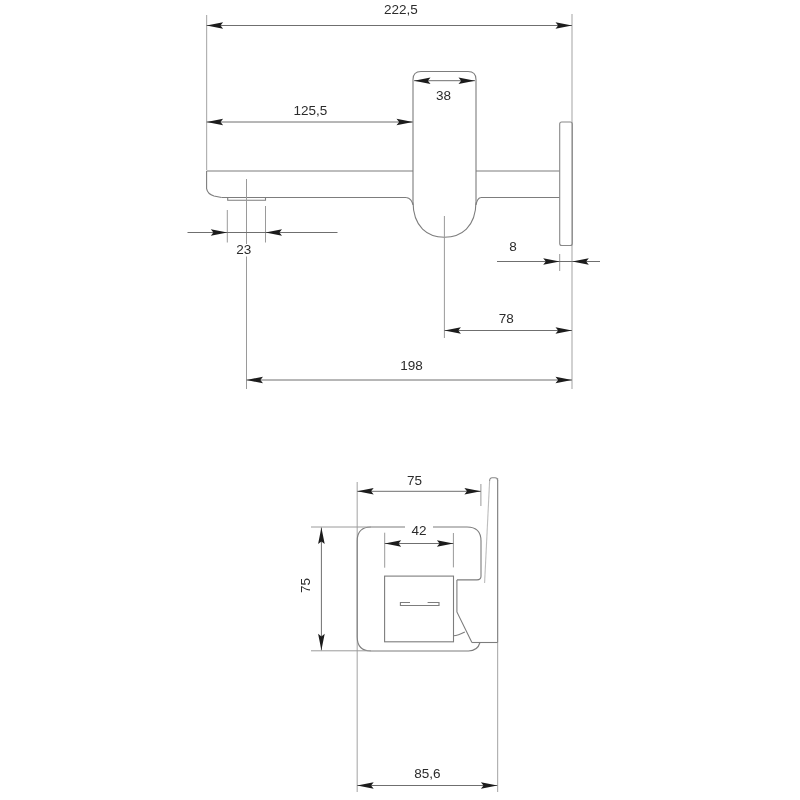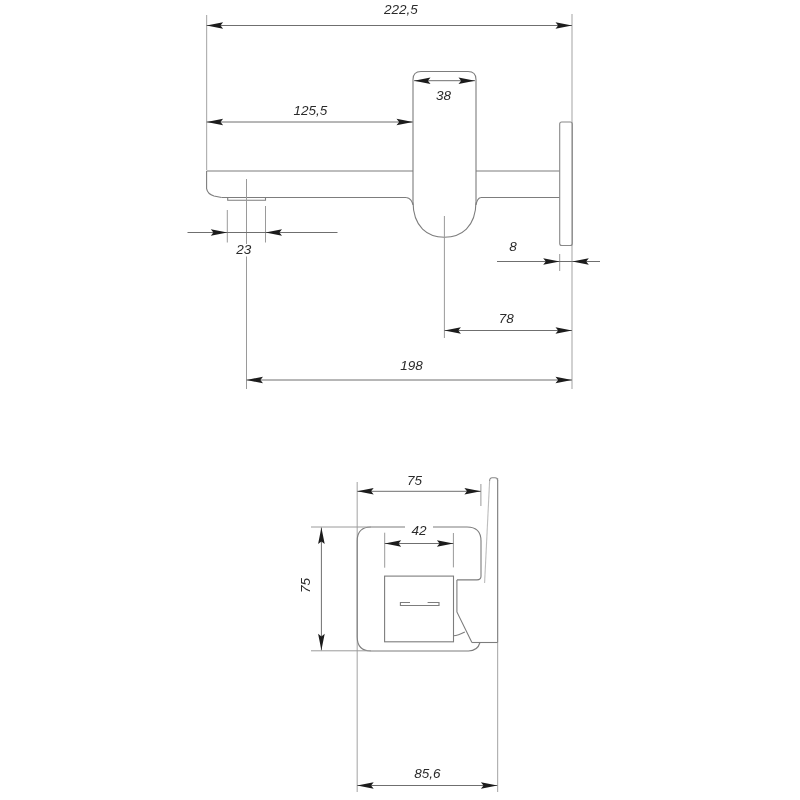--- a/index.html
+++ b/index.html
@@ -1,16 +1,16 @@
 <!DOCTYPE html>
 <html><head>
 <meta charset="utf-8">
 <style>
   html,body{margin:0;padding:0;background:#ffffff;}
-  .wrap{width:800px;height:800px;background:#15803d;font-style:italic;}
+  .wrap{width:800px;height:800px;background:#15803d;}
   text{font-family:"Liberation Sans", sans-serif;fill:#2b2b2b;}
 </style>
 </head>
 <body>
 <div class="wrap">
 <svg width="800" height="800" viewBox="0 0 800 800" xmlns="http://www.w3.org/2000/svg">
 <defs>
 <path id="ahr" d="M0,0 L-16.5,-3.3 L-13.9,0 L-16.5,3.3 Z" fill="#1c1c1c"></path>
 </defs>
 <rect x="0" y="0" width="800" height="800" fill="#ffffff"></rect>

